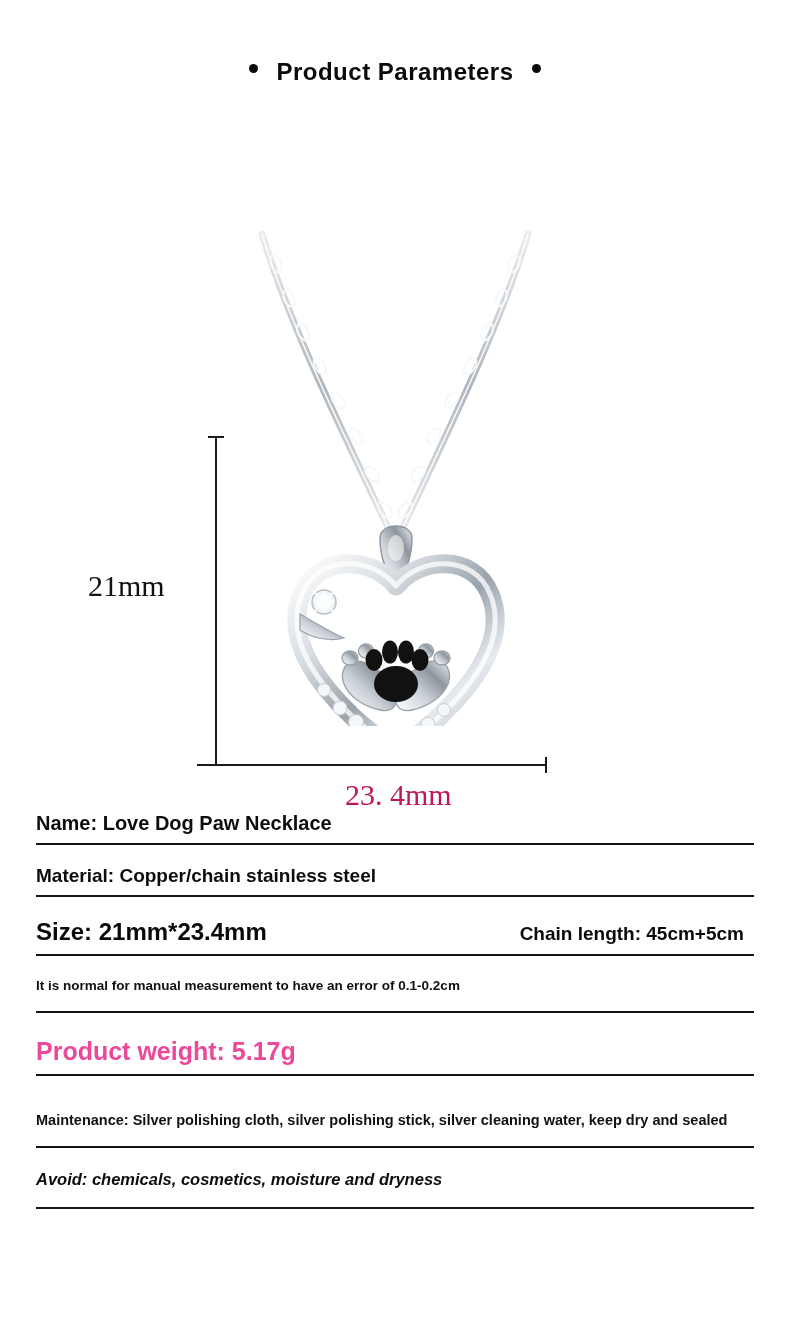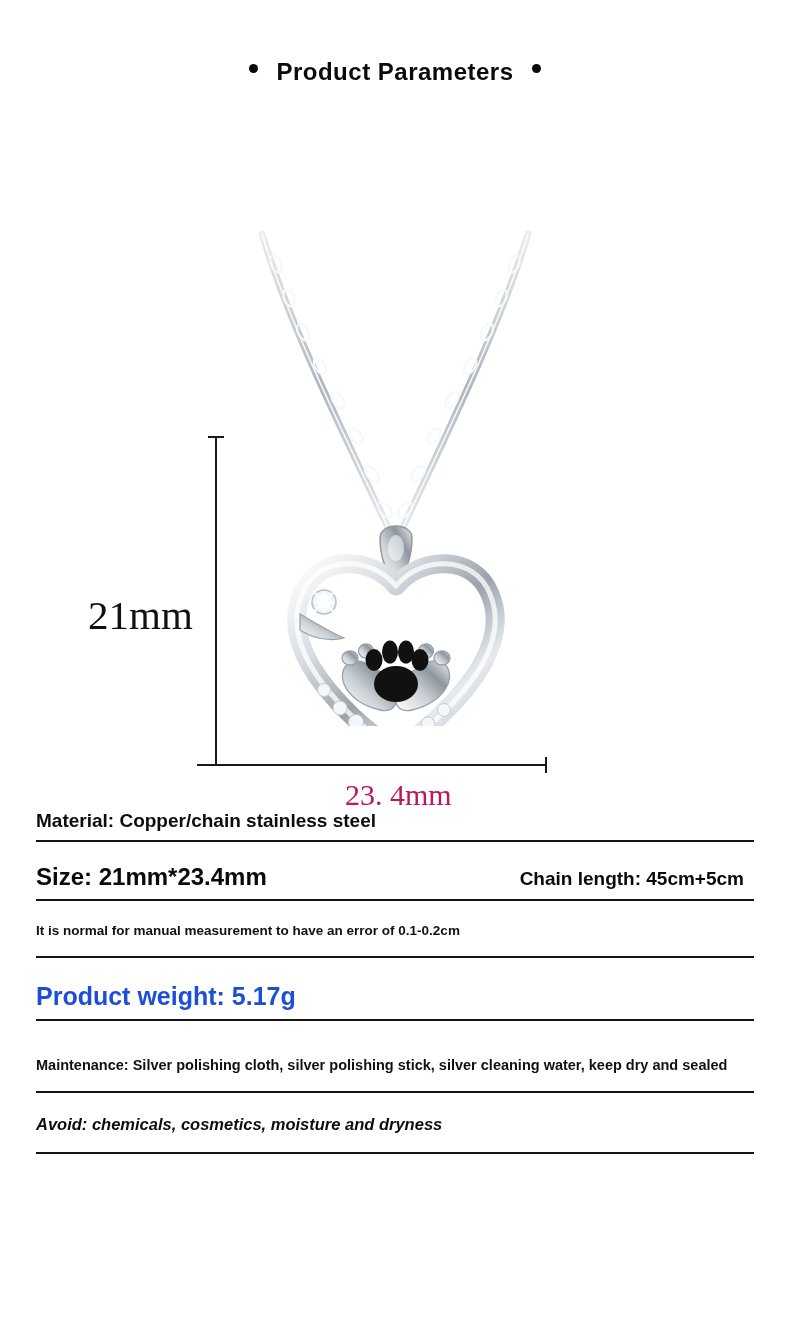--- a/index.html
+++ b/index.html
@@ -77,22 +77,22 @@
     position: absolute;
     left: 545px;
     top: 671px;
     width: 2px;
     height: 16px;
     background: #1a1a1a;
   }
   .dim-label-v {
     position: absolute;
     left: 88px;
-    top: 505px;
-    font-size: 41px;
+    top: 483px;
+    font-size: 30px;
     color: #111;
     font-family: "Liberation Serif", serif;
     letter-spacing: 0px;
   }
   .dim-label-h {
     position: absolute;
     left: 345px;
     top: 692px;
     font-size: 30px;
     color: #be185d;
@@ -151,21 +151,21 @@
     font-size: 13.5px;
     font-weight: bold;
     color: #111;
     padding-top: 22px;
     padding-bottom: 10px;
     text-align: center;
   }
   .spec-weight {
     font-size: 25px;
     font-weight: bold;
-    color: #1d4ed8;
+    color: #ec4899;
     padding-top: 24px;
   }
   .spec-maint {
     font-size: 14.5px;
     font-weight: bold;
     color: #111;
     padding-top: 36px;
     padding-bottom: 10px;
   }
   .spec-avoid {
@@ -295,20 +295,23 @@
   <div class="v-axis"></div>
   <div class="v-cap-top"></div>
   <div class="h-axis"></div>
   <div class="h-cap-right"></div>
   <div class="dim-label-v">21mm</div>
   <div class="dim-label-h">23. 4mm</div>
 </div>
 
 <div class="specs">
 
+  <div class="spec-row">
+    <div class="spec-name">Name: Love Dog Paw Necklace</div>
+  </div>
 
   <div class="spec-row">
     <div class="spec-material">Material: Copper/chain stainless steel</div>
   </div>
 
   <div class="spec-row">
     <div class="spec-size">Size: 21mm*23.4mm</div>
     <div class="spec-chain">Chain length: 45cm+5cm</div>
   </div>
 

